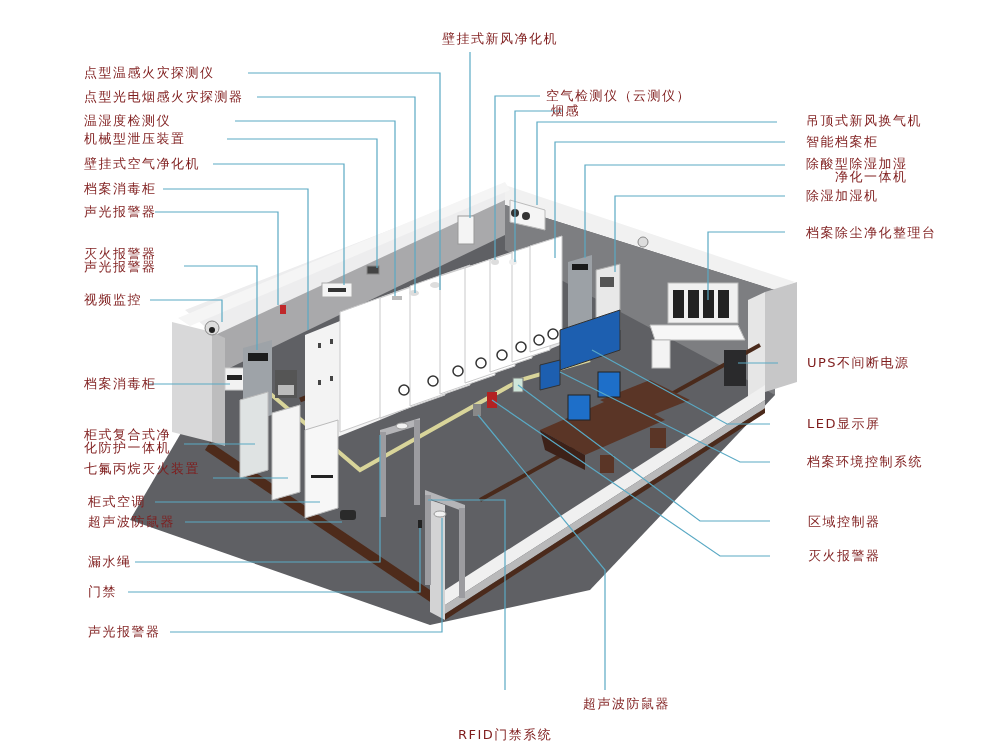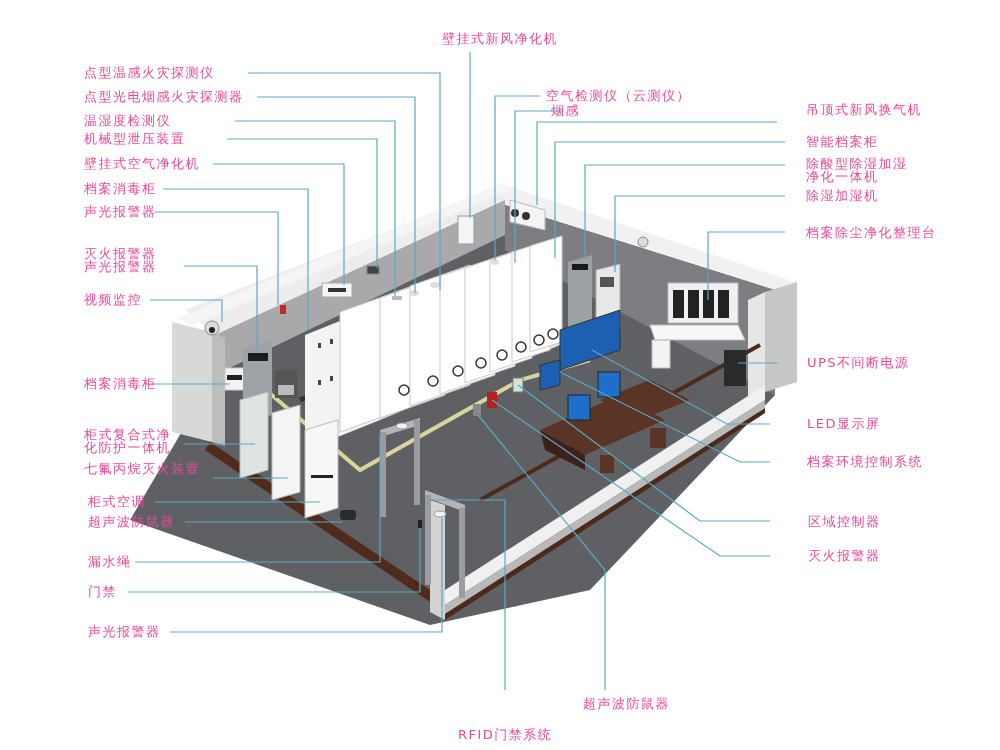--- a/index.html
+++ b/index.html
@@ -1,23 +1,23 @@
 <!DOCTYPE html>
 <html><head>
 <meta charset="utf-8">
 <style>
   html, body { margin:0; padding:0; background:#ffffff; }
   body { width:1000px; height:750px; position:relative; overflow:hidden;
          font-family:"DejaVu Sans","Liberation Sans",sans-serif; }
   #stage { position:absolute; left:0; top:0; width:1000px; height:750px; }
   svg.scene { position:absolute; left:0; top:0; }
-  .lbl { position:absolute; font-size:13px; color:#ec4899; letter-spacing:1.5px;
+  .lbl { position:absolute; font-size:13px; color:#7f1d1d; letter-spacing:1.5px;
          line-height:14px; white-space:nowrap; font-weight:500; }
   .lbl.two { line-height:13px; }
-  .lbl span { display:block; }
+  .lbl span { display:block;text-align:right; }
 </style>
 </head>
 <body>
 
 <div id="stage">
 
 <svg class="scene" width="1000" height="750" viewBox="0 0 1000 750">
 
   <polygon points="215,375 500,200 775,290 775,395 590,590 430,625 130,520" fill="#5f6064"></polygon>
 
@@ -230,21 +230,21 @@
 <div class="lbl" style="left:88px;top:495px">柜式空调</div>
 <div class="lbl" style="left:88px;top:515px">超声波防鼠器</div>
 <div class="lbl" style="left:88px;top:555px">漏水绳</div>
 <div class="lbl" style="left:88px;top:585px">门禁</div>
 <div class="lbl" style="left:88px;top:625px">声光报警器</div>
 
 <div class="lbl" style="left:442px;top:32px">壁挂式新风净化机</div>
 <div class="lbl" style="left:546px;top:89px">空气检测仪（云测仪）</div>
 <div class="lbl" style="left:551px;top:104px">烟感</div>
 
-<div class="lbl" style="left:806px;top:103px">吊顶式新风换气机</div>
+<div class="lbl" style="left:806px;top:114px">吊顶式新风换气机</div>
 <div class="lbl" style="left:806px;top:135px">智能档案柜</div>
 <div class="lbl two" style="left:806px;top:157px">
   <span>除酸型除湿加湿</span>
   <span>净化一体机</span>
 </div>
 <div class="lbl" style="left:806px;top:189px">除湿加湿机</div>
 <div class="lbl" style="left:806px;top:226px">档案除尘净化整理台</div>
 <div class="lbl" style="left:807px;top:356px">UPS不间断电源</div>
 <div class="lbl" style="left:807px;top:417px">LED显示屏</div>
 <div class="lbl" style="left:807px;top:455px">档案环境控制系统</div>

